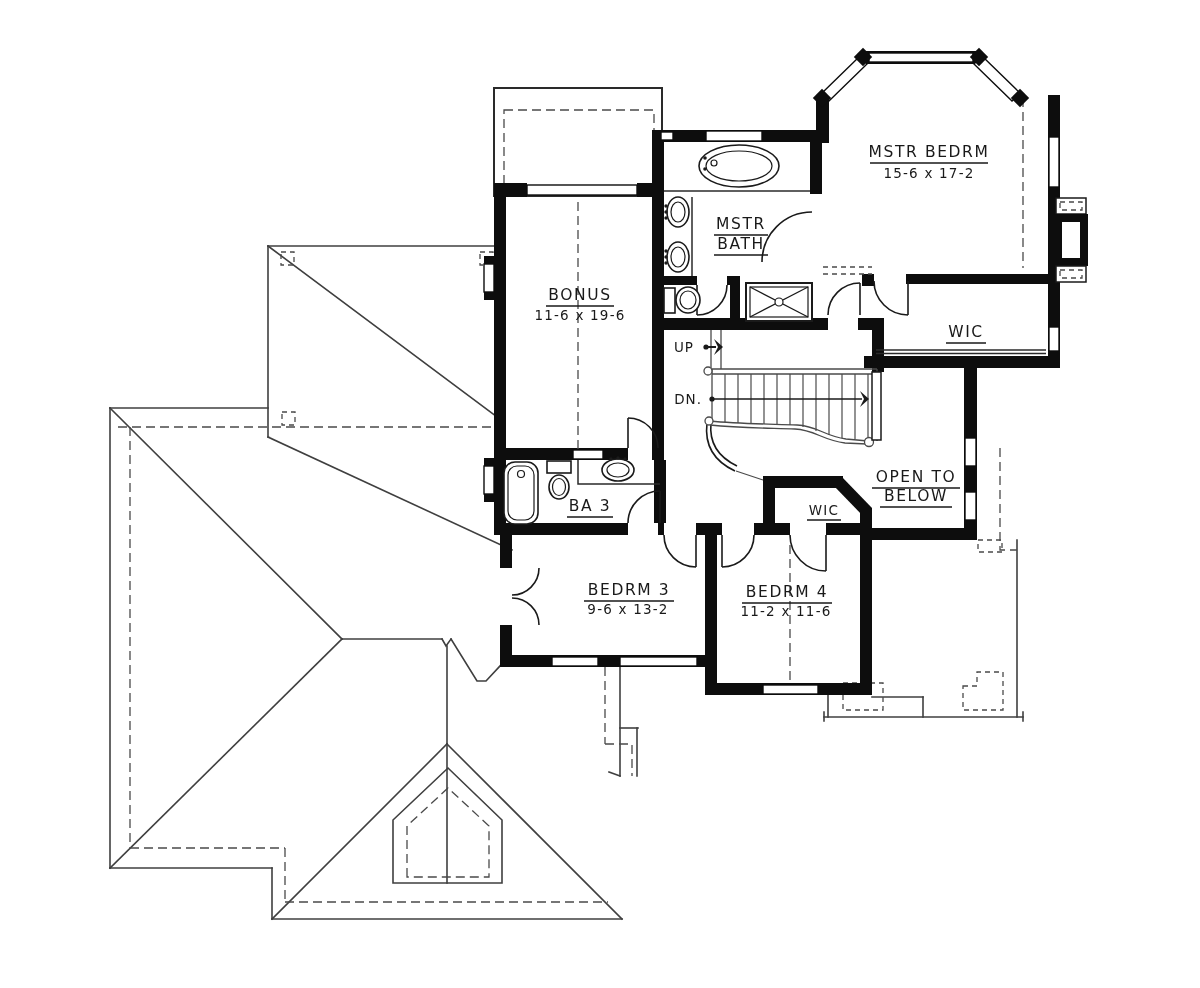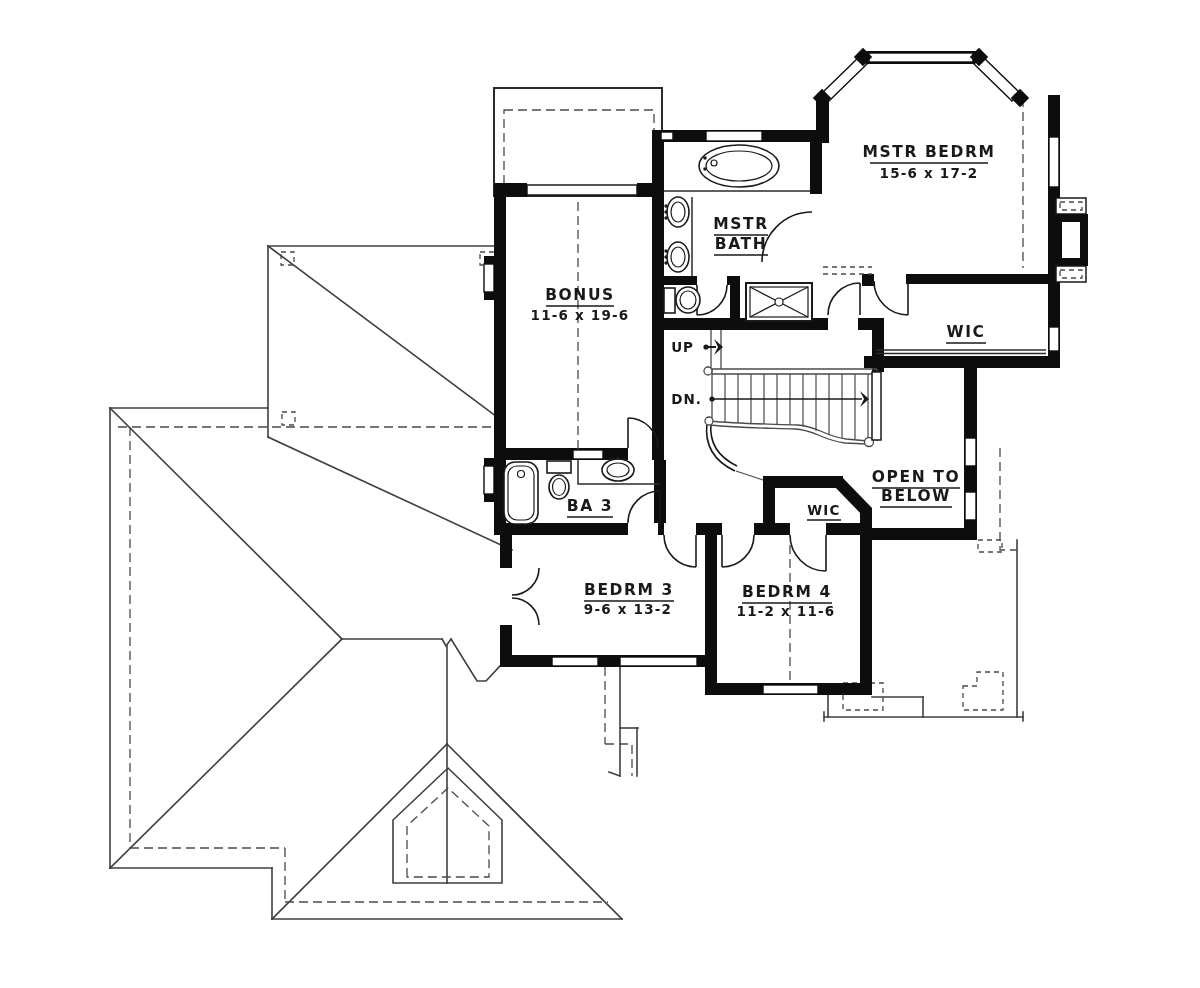--- a/index.html
+++ b/index.html
@@ -1,17 +1,17 @@
 <!DOCTYPE html>
 <html><head>
 <meta charset="utf-8">
 <style>
   html,body{margin:0;padding:0;background:#ffffff;}
   .canvas{position:relative;width:1200px;height:988px;background:#ffffff;overflow:hidden;
-          font-family:"DejaVu Sans", sans-serif;font-weight:bold;}
+          font-family:"DejaVu Sans", sans-serif;}
   svg{display:block;}
   text{font-family:"DejaVu Sans", sans-serif;fill:#191919;}
   .room-name{font-size:15.5px;letter-spacing:1.6px;}
   .room-dim{font-size:13.5px;letter-spacing:1.2px;}
   .room-name-sm{font-size:13.5px;letter-spacing:1.2px;}
   .stair-label{font-size:13.5px;letter-spacing:1px;}
   .wall{fill:#0d0d0d;stroke:none;}
   .win{fill:#ffffff;stroke:#0d0d0d;stroke-width:1.4;}
   .roofline{stroke:#3f3f3f;stroke-width:1.6;fill:none;stroke-linecap:square;}
   .dashline{stroke:#4a4a4a;stroke-width:1.3;fill:none;stroke-dasharray:9 5;}

